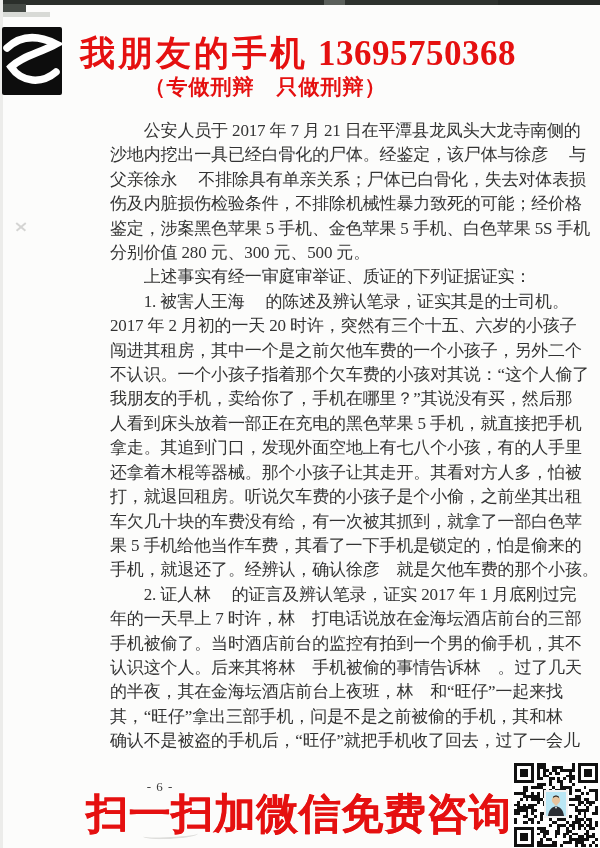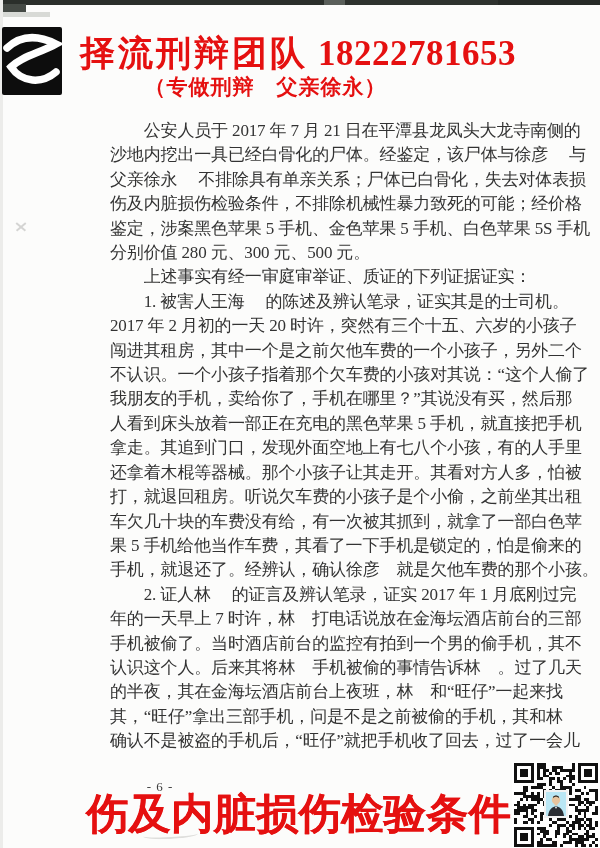--- a/index.html
+++ b/index.html
@@ -83,23 +83,23 @@
   <div class="scan-edge-left"></div>
   <div class="artifact-x"></div>
   <div class="artifact-arc"></div>
 
   <div class="logo">
     <svg width="60" height="68" viewBox="0 0 60 68">
       <path d="M5 21 C20 7 38 9 54 17 C38 26 20 29 9 40 C20 56 40 57 54 45" fill="none" stroke="#ffffff" stroke-width="7.5" stroke-linecap="round"></path>
     </svg>
   </div>
   <div class="header-line1">
-    <span class="team">择流刑辩团队</span><span class="phone">18222781653</span>
+    <span class="team">我朋友的手机</span><span class="phone">13695750368</span>
   </div>
-  <div class="header-line2">（专做刑辩　父亲徐永）</div>
+  <div class="header-line2">（专做刑辩　只做刑辩）</div>
 
   <div class="doc-body">
     <p>　　公安人员于 2017 年 7 月 21 日在平潭县龙凤头大龙寺南侧的
 沙地内挖出一具已经白骨化的尸体。经鉴定，该尸体与徐彦　 与
 父亲徐永　 不排除具有单亲关系；尸体已白骨化，失去对体表损
 伤及内脏损伤检验条件，不排除机械性暴力致死的可能；经价格
 鉴定，涉案黑色苹果 5 手机、金色苹果 5 手机、白色苹果 5S 手机
 分别价值 280 元、300 元、500 元。</p>
     <p>　　上述事实有经一审庭审举证、质证的下列证据证实：</p>
     <p>　　1. 被害人王海　 的陈述及辨认笔录，证实其是的士司机。
@@ -117,21 +117,21 @@
     <p>　　2. 证人林　 的证言及辨认笔录，证实 2017 年 1 月底刚过完
 年的一天早上 7 时许，林　打电话说放在金海坛酒店前台的三部
 手机被偷了。当时酒店前台的监控有拍到一个男的偷手机，其不
 认识这个人。后来其将林　手机被偷的事情告诉林　。过了几天
 的半夜，其在金海坛酒店前台上夜班，林　和“旺仔”一起来找
 其，“旺仔”拿出三部手机，问是不是之前被偷的手机，其和林　
 确认不是被盗的手机后，“旺仔”就把手机收了回去，过了一会儿</p>
   </div>
 
   <div class="page-number">- 6 -</div>
-  <div class="promo-text">伤及内脏损伤检验条件</div>
+  <div class="promo-text">扫一扫加微信免费咨询</div>
 
   <div class="qr-box">
     <svg id="qr-svg" width="86" height="84" viewBox="0 0 29 29" shape-rendering="crispEdges">
         <path d="M8 0h1v1h-1zM9 0h1v1h-1zM10 0h1v1h-1zM20 0h1v1h-1zM8 1h1v1h-1zM9 1h1v1h-1zM10 1h1v1h-1zM13 1h1v1h-1zM14 1h1v1h-1zM15 1h1v1h-1zM16 1h1v1h-1zM20 1h1v1h-1zM8 2h1v1h-1zM10 2h1v1h-1zM11 2h1v1h-1zM13 2h1v1h-1zM14 2h1v1h-1zM16 2h1v1h-1zM17 2h1v1h-1zM18 2h1v1h-1zM19 2h1v1h-1zM20 2h1v1h-1zM8 3h1v1h-1zM10 3h1v1h-1zM12 3h1v1h-1zM14 3h1v1h-1zM15 3h1v1h-1zM19 3h1v1h-1zM8 4h1v1h-1zM10 4h1v1h-1zM11 4h1v1h-1zM18 4h1v1h-1zM19 4h1v1h-1zM20 4h1v1h-1zM8 5h1v1h-1zM9 5h1v1h-1zM12 5h1v1h-1zM13 5h1v1h-1zM15 5h1v1h-1zM17 5h1v1h-1zM19 5h1v1h-1zM20 5h1v1h-1zM12 6h1v1h-1zM15 6h1v1h-1zM16 6h1v1h-1zM19 6h1v1h-1zM8 7h1v1h-1zM9 7h1v1h-1zM10 7h1v1h-1zM12 7h1v1h-1zM16 7h1v1h-1zM20 7h1v1h-1zM3 8h1v1h-1zM4 8h1v1h-1zM6 8h1v1h-1zM7 8h1v1h-1zM8 8h1v1h-1zM9 8h1v1h-1zM13 8h1v1h-1zM16 8h1v1h-1zM17 8h1v1h-1zM18 8h1v1h-1zM19 8h1v1h-1zM24 8h1v1h-1zM3 9h1v1h-1zM4 9h1v1h-1zM10 9h1v1h-1zM12 9h1v1h-1zM14 9h1v1h-1zM15 9h1v1h-1zM16 9h1v1h-1zM17 9h1v1h-1zM19 9h1v1h-1zM21 9h1v1h-1zM22 9h1v1h-1zM26 9h1v1h-1zM27 9h1v1h-1zM28 9h1v1h-1zM0 10h1v1h-1zM1 10h1v1h-1zM2 10h1v1h-1zM3 10h1v1h-1zM6 10h1v1h-1zM8 10h1v1h-1zM10 10h1v1h-1zM19 10h1v1h-1zM23 10h1v1h-1zM25 10h1v1h-1zM28 10h1v1h-1zM3 11h1v1h-1zM4 11h1v1h-1zM5 11h1v1h-1zM6 11h1v1h-1zM7 11h1v1h-1zM8 11h1v1h-1zM10 11h1v1h-1zM12 11h1v1h-1zM13 11h1v1h-1zM15 11h1v1h-1zM21 11h1v1h-1zM22 11h1v1h-1zM28 11h1v1h-1zM2 12h1v1h-1zM4 12h1v1h-1zM6 12h1v1h-1zM7 12h1v1h-1zM8 12h1v1h-1zM9 12h1v1h-1zM12 12h1v1h-1zM13 12h1v1h-1zM14 12h1v1h-1zM15 12h1v1h-1zM16 12h1v1h-1zM19 12h1v1h-1zM20 12h1v1h-1zM21 12h1v1h-1zM22 12h1v1h-1zM24 12h1v1h-1zM25 12h1v1h-1zM28 12h1v1h-1zM1 13h1v1h-1zM8 13h1v1h-1zM10 13h1v1h-1zM22 13h1v1h-1zM23 13h1v1h-1zM25 13h1v1h-1zM26 13h1v1h-1zM27 13h1v1h-1zM0 14h1v1h-1zM1 14h1v1h-1zM3 14h1v1h-1zM5 14h1v1h-1zM6 14h1v1h-1zM7 14h1v1h-1zM10 14h1v1h-1zM11 14h1v1h-1zM13 14h1v1h-1zM16 14h1v1h-1zM17 14h1v1h-1zM19 14h1v1h-1zM20 14h1v1h-1zM22 14h1v1h-1zM24 14h1v1h-1zM26 14h1v1h-1zM1 15h1v1h-1zM2 15h1v1h-1zM3 15h1v1h-1zM4 15h1v1h-1zM5 15h1v1h-1zM6 15h1v1h-1zM11 15h1v1h-1zM13 15h1v1h-1zM14 15h1v1h-1zM16 15h1v1h-1zM21 15h1v1h-1zM25 15h1v1h-1zM28 15h1v1h-1zM0 16h1v1h-1zM1 16h1v1h-1zM2 16h1v1h-1zM3 16h1v1h-1zM4 16h1v1h-1zM6 16h1v1h-1zM7 16h1v1h-1zM15 16h1v1h-1zM16 16h1v1h-1zM21 16h1v1h-1zM22 16h1v1h-1zM23 16h1v1h-1zM24 16h1v1h-1zM25 16h1v1h-1zM28 16h1v1h-1zM0 17h1v1h-1zM1 17h1v1h-1zM4 17h1v1h-1zM6 17h1v1h-1zM9 17h1v1h-1zM10 17h1v1h-1zM13 17h1v1h-1zM14 17h1v1h-1zM15 17h1v1h-1zM17 17h1v1h-1zM22 17h1v1h-1zM24 17h1v1h-1zM27 17h1v1h-1zM28 17h1v1h-1zM3 18h1v1h-1zM4 18h1v1h-1zM7 18h1v1h-1zM9 18h1v1h-1zM11 18h1v1h-1zM12 18h1v1h-1zM13 18h1v1h-1zM14 18h1v1h-1zM15 18h1v1h-1zM19 18h1v1h-1zM21 18h1v1h-1zM24 18h1v1h-1zM0 19h1v1h-1zM5 19h1v1h-1zM6 19h1v1h-1zM9 19h1v1h-1zM12 19h1v1h-1zM15 19h1v1h-1zM16 19h1v1h-1zM17 19h1v1h-1zM21 19h1v1h-1zM22 19h1v1h-1zM23 19h1v1h-1zM25 19h1v1h-1zM26 19h1v1h-1zM0 20h1v1h-1zM3 20h1v1h-1zM4 20h1v1h-1zM6 20h1v1h-1zM8 20h1v1h-1zM13 20h1v1h-1zM14 20h1v1h-1zM18 20h1v1h-1zM20 20h1v1h-1zM21 20h1v1h-1zM22 20h1v1h-1zM24 20h1v1h-1zM26 20h1v1h-1zM28 20h1v1h-1zM12 21h1v1h-1zM15 21h1v1h-1zM16 21h1v1h-1zM17 21h1v1h-1zM19 21h1v1h-1zM20 21h1v1h-1zM22 21h1v1h-1zM23 21h1v1h-1zM25 21h1v1h-1zM26 21h1v1h-1zM28 21h1v1h-1zM8 22h1v1h-1zM9 22h1v1h-1zM10 22h1v1h-1zM15 22h1v1h-1zM18 22h1v1h-1zM20 22h1v1h-1zM22 22h1v1h-1zM24 22h1v1h-1zM26 22h1v1h-1zM27 22h1v1h-1zM9 23h1v1h-1zM10 23h1v1h-1zM11 23h1v1h-1zM14 23h1v1h-1zM15 23h1v1h-1zM18 23h1v1h-1zM19 23h1v1h-1zM25 23h1v1h-1zM8 24h1v1h-1zM10 24h1v1h-1zM11 24h1v1h-1zM14 24h1v1h-1zM15 24h1v1h-1zM17 24h1v1h-1zM18 24h1v1h-1zM20 24h1v1h-1zM21 24h1v1h-1zM24 24h1v1h-1zM25 24h1v1h-1zM27 24h1v1h-1zM10 25h1v1h-1zM14 25h1v1h-1zM17 25h1v1h-1zM19 25h1v1h-1zM22 25h1v1h-1zM23 25h1v1h-1zM25 25h1v1h-1zM26 25h1v1h-1zM27 25h1v1h-1zM9 26h1v1h-1zM11 26h1v1h-1zM12 26h1v1h-1zM19 26h1v1h-1zM20 26h1v1h-1zM21 26h1v1h-1zM22 26h1v1h-1zM23 26h1v1h-1zM24 26h1v1h-1zM25 26h1v1h-1zM28 26h1v1h-1zM8 27h1v1h-1zM9 27h1v1h-1zM13 27h1v1h-1zM14 27h1v1h-1zM17 27h1v1h-1zM18 27h1v1h-1zM19 27h1v1h-1zM21 27h1v1h-1zM22 27h1v1h-1zM23 27h1v1h-1zM27 27h1v1h-1zM8 28h1v1h-1zM9 28h1v1h-1zM10 28h1v1h-1zM11 28h1v1h-1zM12 28h1v1h-1zM13 28h1v1h-1zM14 28h1v1h-1zM16 28h1v1h-1zM21 28h1v1h-1zM23 28h1v1h-1zM24 28h1v1h-1zM26 28h1v1h-1zM28 28h1v1h-1zM0 0h7v7h-7zM1 1v5h5v-5zM2 2h3v3h-3zM22 0h7v7h-7zM23 1v5h5v-5zM24 2h3v3h-3zM0 22h7v7h-7zM1 23v5h5v-5zM2 24h3v3h-3z" fill="#111111"></path>
       </svg>
     <div class="qr-avatar">
       <svg width="20" height="24" viewBox="0 0 20 24">
         <rect x="0" y="0" width="20" height="24" fill="#b9e6f4"></rect>
         <circle cx="10" cy="8" r="4.2" fill="#e8c49e"></circle>
         <rect x="8.6" y="10.5" width="2.8" height="3" fill="#e8c49e"></rect>

